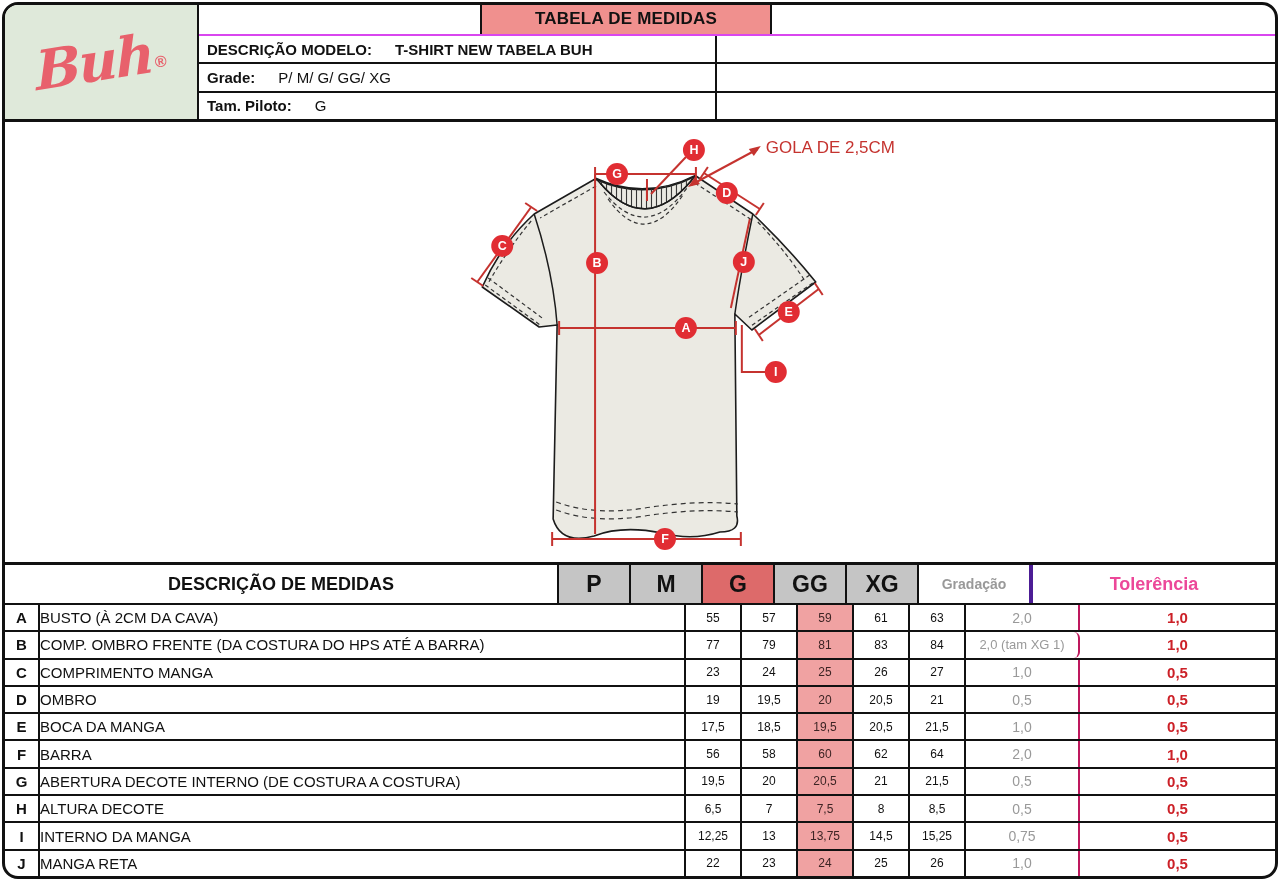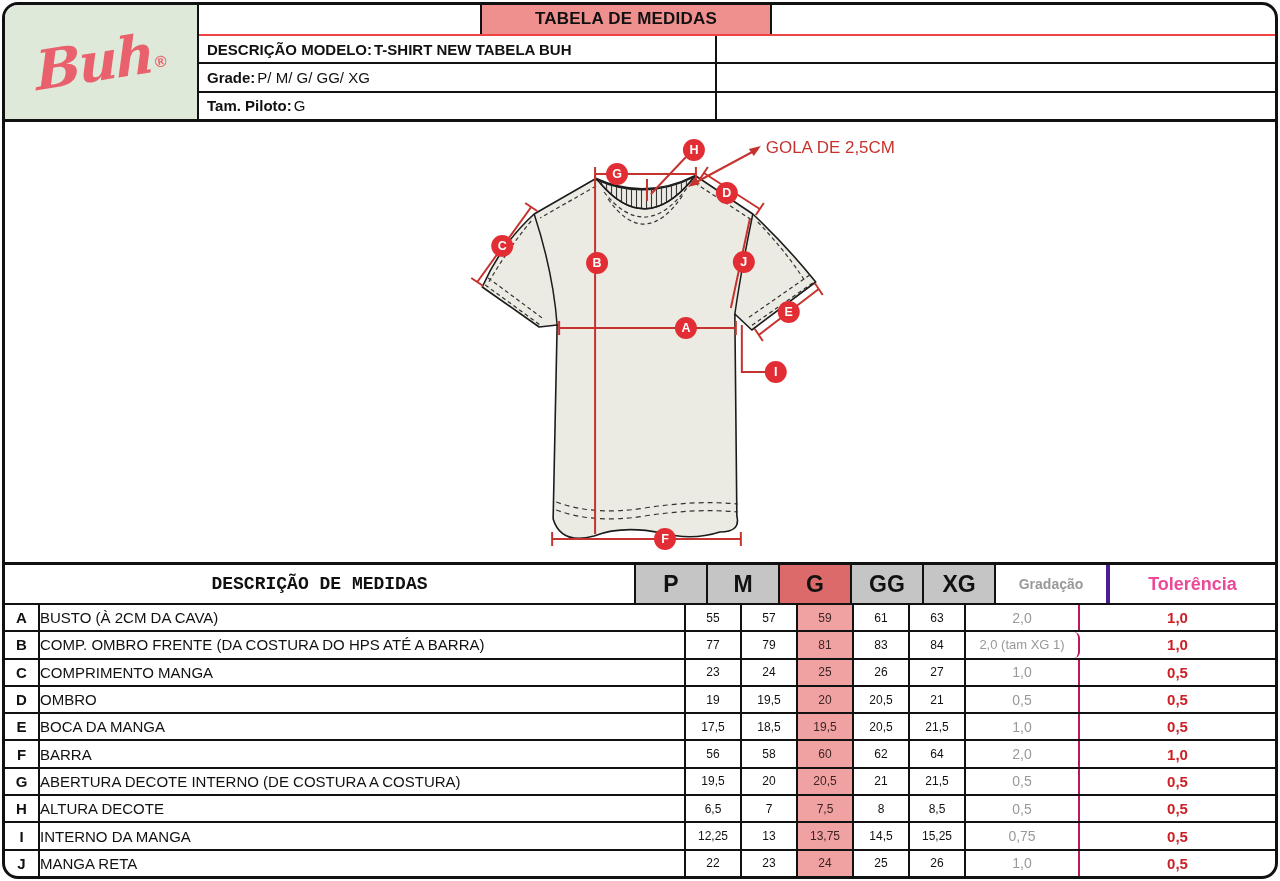--- a/index.html
+++ b/index.html
@@ -5,38 +5,38 @@
   html,body{margin:0;padding:0;background:#fff;}
   body{width:1280px;height:881px;position:relative;font-family:"Liberation Sans",sans-serif;color:#111;}
   .sheet{position:absolute;left:2px;top:2px;right:2px;bottom:2px;border:3px solid #111;border-radius:16px;overflow:hidden;display:flex;flex-direction:column;background:#fff;}
 
   
   .top{height:114px;display:flex;border-bottom:3px solid #111;flex:none;}
   .logo-cell{width:192px;flex:none;background:#dfe9da;border-right:2px solid #111;display:flex;align-items:center;justify-content:center;}
   .logo-script{font-family:"DejaVu Serif",serif;font-style:italic;font-weight:bold;font-size:54px;color:#e8616c;display:inline-block;transform:rotate(-9deg) skewX(-6deg);letter-spacing:-2px;}
   .logo-reg{font-size:16px;color:#e8616c;font-weight:bold;vertical-align:28px;margin-left:2px;display:inline-block;transform:rotate(-9deg);}
   .top-right{flex:1;display:flex;flex-direction:column;}
-  .title-row{height:29px;flex:none;border-bottom:2px solid #ef4444;position:relative;}
+  .title-row{height:29px;flex:none;border-bottom:2px solid #d946ef;position:relative;}
   .title-band{position:absolute;left:281px;width:288px;top:-1px;bottom:0;background:#f0908e;border-left:2px solid #111;border-right:2px solid #111;display:flex;align-items:center;justify-content:center;font-weight:bold;font-size:17px;letter-spacing:.2px;}
   .info-row{flex:1;display:flex;border-bottom:2px solid #111;}
   .info-row:last-child{border-bottom:none;}
-  .info-left{width:508px;flex:none;border-right:2px solid #111;display:flex;align-items:center;padding-left:8px;gap:2px;font-size:15px;white-space:nowrap;}
+  .info-left{width:508px;flex:none;border-right:2px solid #111;display:flex;align-items:center;padding-left:8px;gap:23px;font-size:15px;white-space:nowrap;}
   .info-right{flex:1;}
   .lbl{font-weight:bold;}
   .val-bold{font-weight:bold;}
 
   
   .drawing{height:440px;flex:none;border-bottom:3px solid #111;position:relative;background:#fff;}
   .drawing svg{display:block;width:100%;height:100%;}
 
   
   .mtable{flex:1;display:flex;flex-direction:column;}
   .t-head{height:38px;flex:none;display:flex;border-bottom:2px solid #111;align-items:stretch;}
   .t-head>div, .t-head span>div{display:flex;align-items:center;justify-content:center;box-sizing:border-box;}
-  .c-desc{width:631px;flex:none;border-right:2px solid #111;font-weight:bold;font-size:18px;font-family:Liberation Mono, monospace;}
+  .c-desc{width:554px;flex:none;border-right:2px solid #111;font-weight:bold;font-size:18px;}
   .c-size{width:72px;flex:none;border-right:2px solid #111;background:#c5c5c5;font-weight:bold;font-size:23px;}
   .c-size.hl{background:#dd6a6a;}
   .c-grad{width:114px;flex:none;border-right:4px solid #4c1d95;color:#999;font-size:14px;font-weight:600;}
   .c-tol{flex:1;color:#ec4899;font-weight:bold;font-size:18px;}
   .t-row{flex:1;display:flex;border-bottom:2px solid #111;align-items:stretch;}
   .t-row:last-child{border-bottom:none;}
   .t-row>div{display:flex;align-items:center;box-sizing:border-box;}
   .c-letter{width:35px;flex:none;border-right:2px solid #111;justify-content:center;font-weight:bold;font-size:15px;}
   .c-rdesc{width:646px;flex:none;border-right:2px solid #111;padding-left:0;font-size:15px;}
   .c-val{width:56px;flex:none;border-right:2px solid #111;justify-content:center;font-size:12px;}

